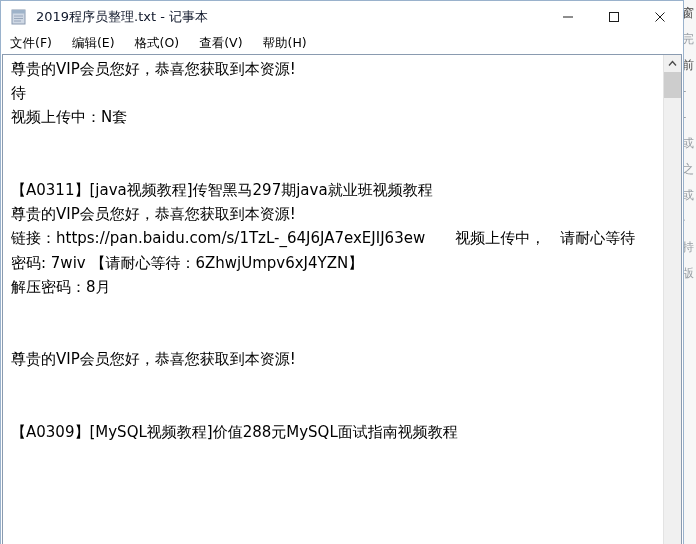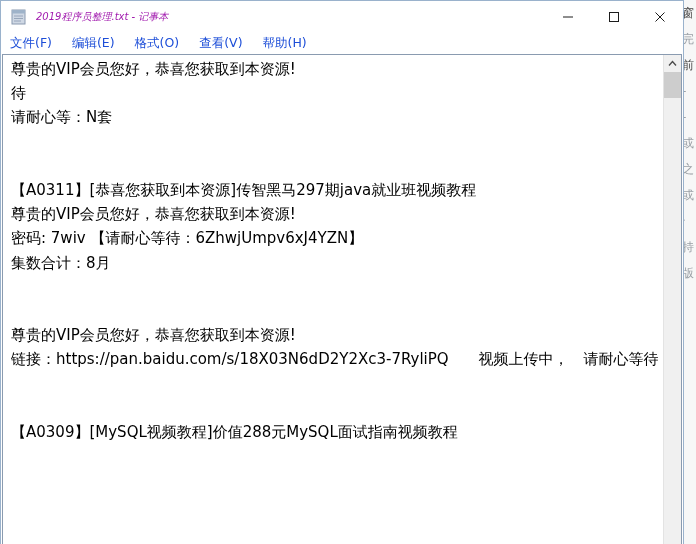--- a/index.html
+++ b/index.html
@@ -69,25 +69,24 @@
     min-width: 0;
   }
   .np-icon {
     width: 18px;
     height: 18px;
     margin-right: 8px;
     flex: 0 0 auto;
     display: block;
   }
   .title-text {
-    font-size: 10px;
-    color: #a21caf;
+    font-size: 13px;
+    color: #0f172a;
     white-space: nowrap;
     font-family: "DejaVu Sans", "Liberation Sans", sans-serif;
-    font-style: italic;
   }
   .win-buttons {
     display: flex;
     height: 31px;
     flex: 0 0 auto;
   }
   .win-btn {
     width: 46px;
     height: 31px;
     display: flex;
@@ -102,21 +101,21 @@
     height: 22px;
     min-height: 22px;
     display: flex;
     align-items: center;
     padding-left: 9px;
     background: #ffffff;
     border-bottom: 0px;
   }
   .menu-item {
     font-size: 12.5px;
-    color: #1d4ed8;
+    color: #000000;
     padding: 0 11px 0 0;
     margin-right: 9px;
     white-space: nowrap;
     cursor: default;
     font-family: "DejaVu Sans", "Liberation Sans", sans-serif;
     text-align: center;
   }
 
   
   .editor-wrap {
@@ -238,31 +237,31 @@
       <span class="menu-item">编辑(E)</span>
       <span class="menu-item">格式(O)</span>
       <span class="menu-item">查看(V)</span>
       <span class="menu-item">帮助(H)</span>
     </div>
 
     <div class="editor-wrap">
       <div class="text-area">
         <div class="line">尊贵的VIP会员您好，恭喜您获取到本资源!</div>
         <div class="line">待</div>
-        <div class="line">请耐心等：N套</div>
-        <div class="line blank">&nbsp;</div>
-        <div class="line blank">&nbsp;</div>
-        <div class="line">【A0311】[恭喜您获取到本资源]传智黑马297期java就业班视频教程</div>
+        <div class="line">视频上传中：N套</div>
+        <div class="line blank">&nbsp;</div>
+        <div class="line blank">&nbsp;</div>
+        <div class="line">【A0311】[java视频教程]传智黑马297期java就业班视频教程</div>
         <div class="line">尊贵的VIP会员您好，恭喜您获取到本资源!</div>
+        <div class="line">链接：https://pan.baidu.com/s/1TzL-_64J6JA7exEJIJ63ew　　视频上传中，　请耐心等待</div>
         <div class="line">密码: 7wiv 【请耐心等待：6ZhwjUmpv6xJ4YZN】</div>
-        <div class="line">集数合计：8月</div>
+        <div class="line">解压密码：8月</div>
         <div class="line blank">&nbsp;</div>
         <div class="line blank">&nbsp;</div>
         <div class="line">尊贵的VIP会员您好，恭喜您获取到本资源!</div>
-        <div class="line">链接：https://pan.baidu.com/s/18X03N6dD2Y2Xc3-7RyliPQ　　视频上传中，　请耐心等待</div>
         <div class="line blank">&nbsp;</div>
         <div class="line blank">&nbsp;</div>
         <div class="line">【A0309】[MySQL视频教程]价值288元MySQL面试指南视频教程</div>
 
       </div>
 
       <div class="vscroll">
         <div class="sb-arrow">
           <svg width="9" height="7" viewBox="0 0 9 7">
             <polyline points="1,5.5 4.5,1.5 8,5.5" fill="none" stroke="#4a4a4a" stroke-width="1.3"></polyline>

